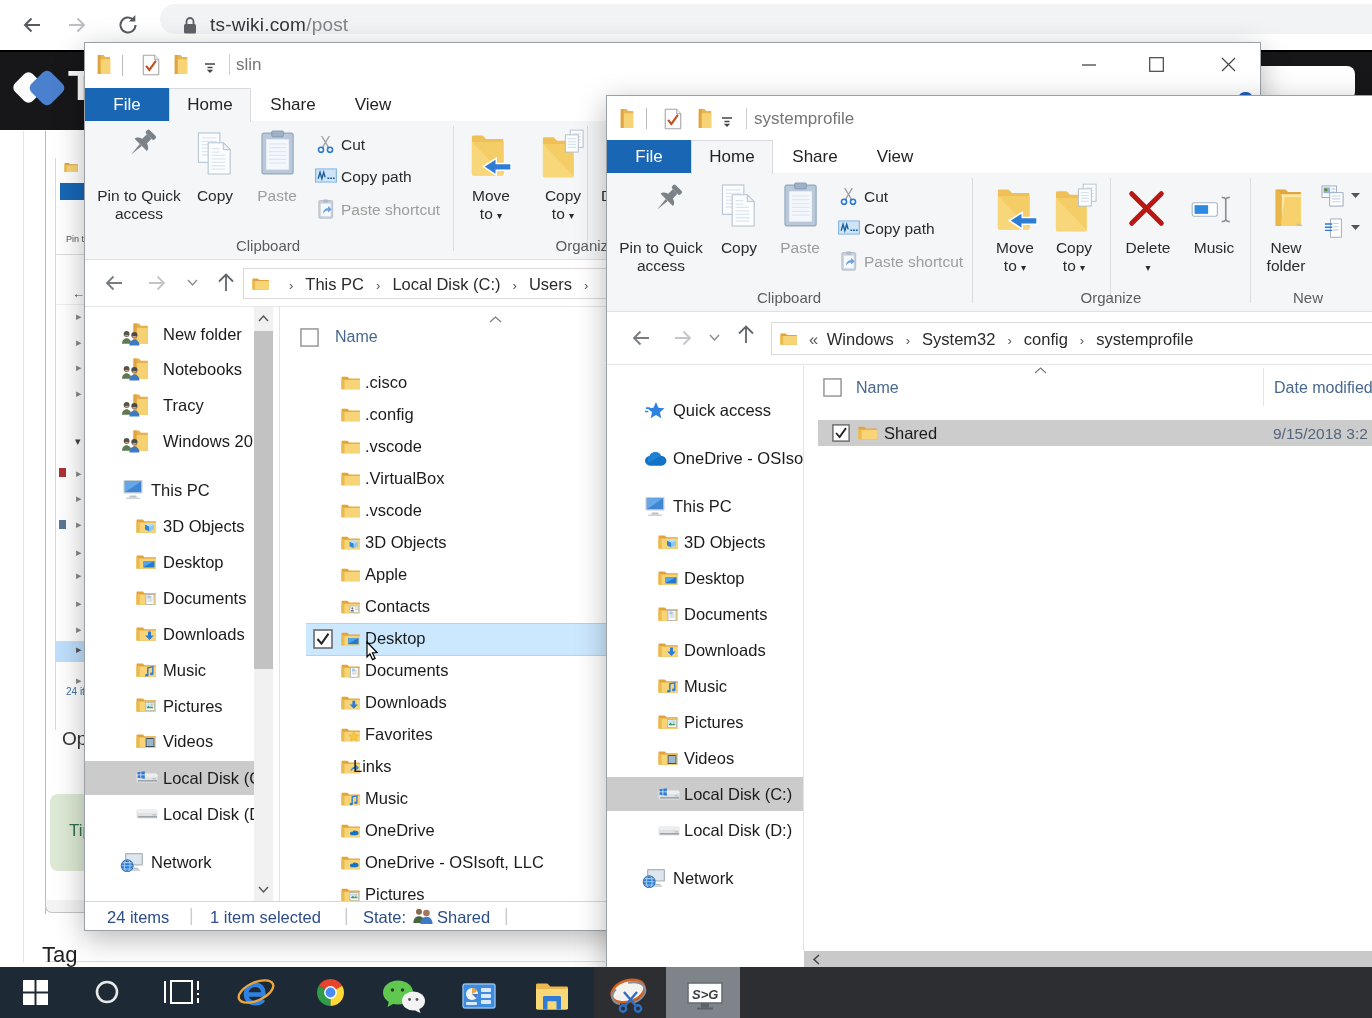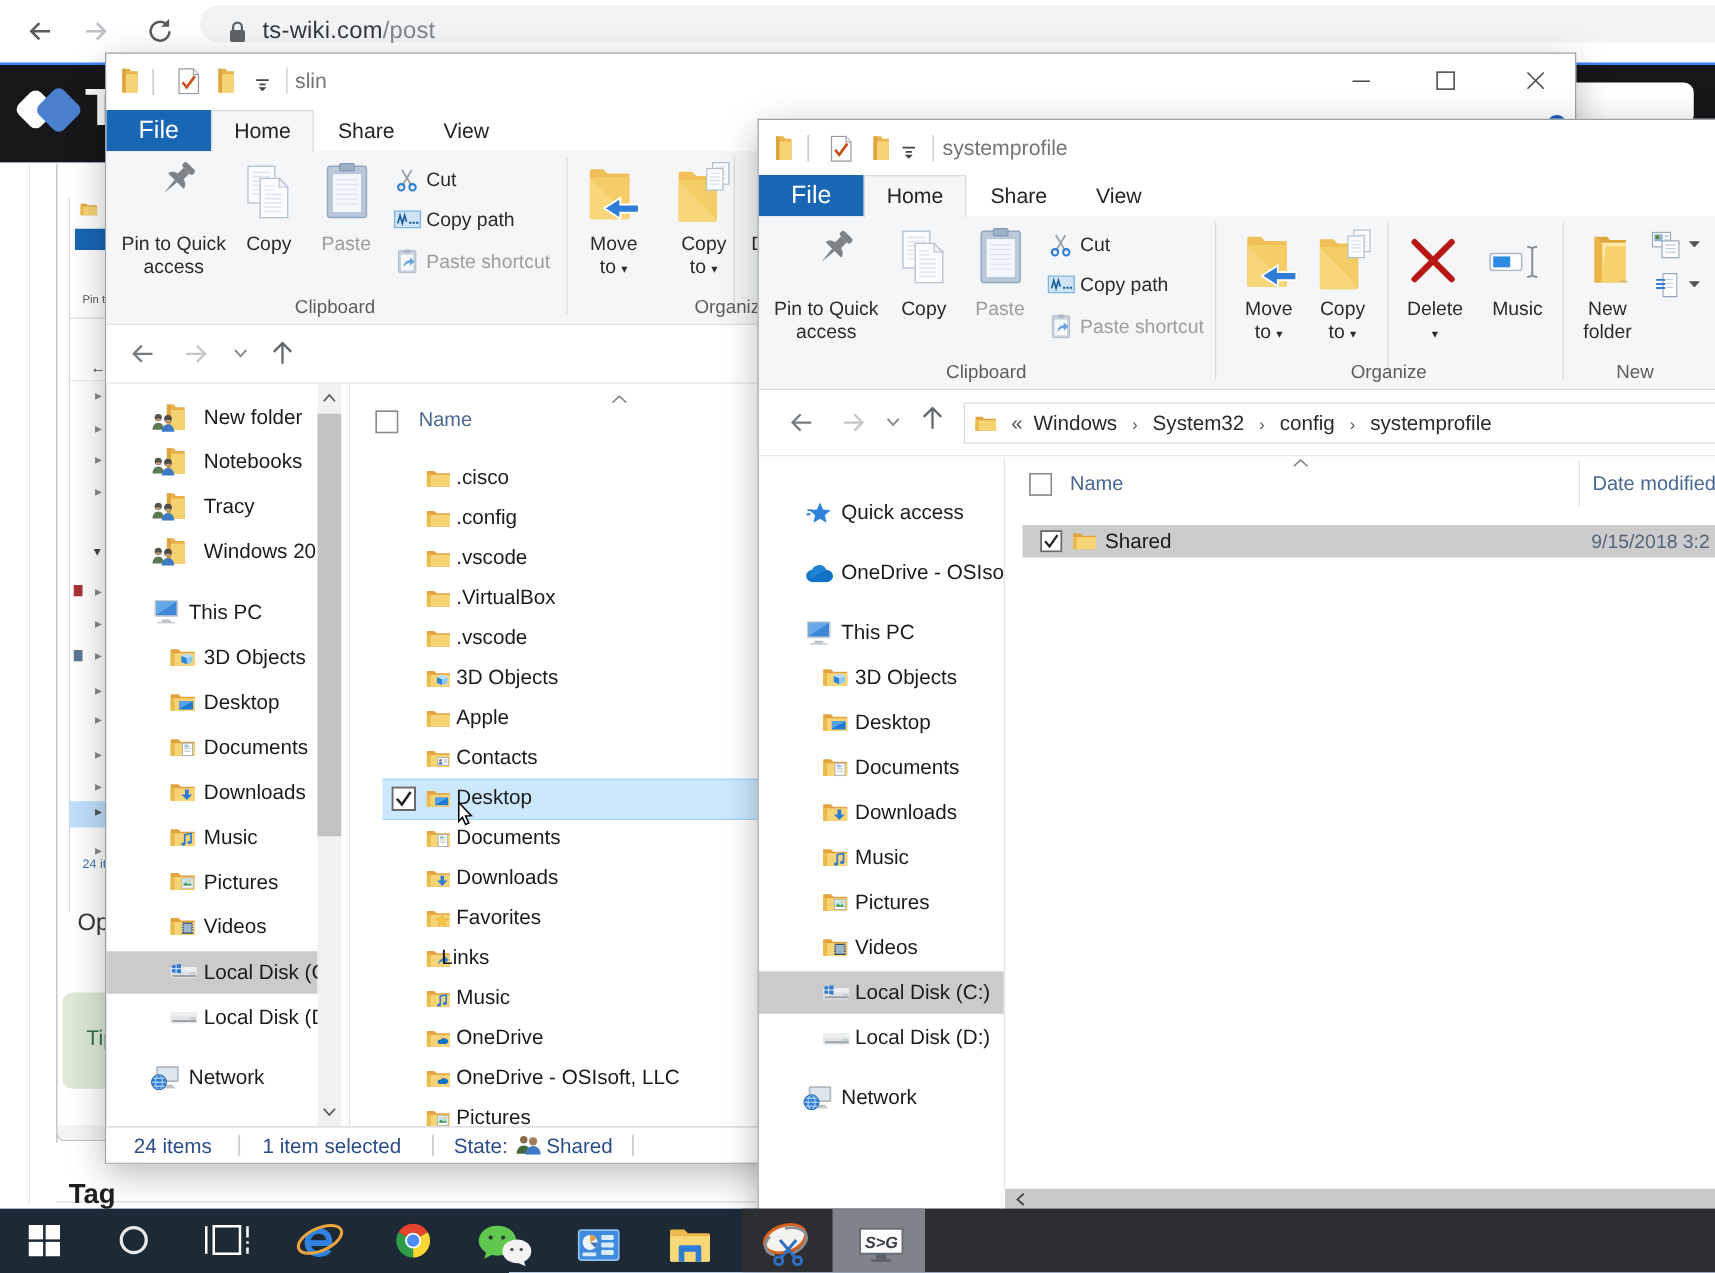--- a/index.html
+++ b/index.html
@@ -1,32 +1,32 @@
 <!DOCTYPE html>
 <html><head>
 <meta charset="utf-8">
 <style>
 *{margin:0;padding:0;box-sizing:border-box}
 html,body{width:1372px;height:1018px;overflow:hidden}
 body{font-family:"Liberation Sans",sans-serif;background:#fff;position:relative}
 .ab{position:absolute}
 svg.i{position:absolute;overflow:visible}
-#screen{position:absolute;left:0;top:0;width:1372px;height:1018px;overflow:hidden;background:#3b82f6}
+#screen{position:absolute;left:0;top:0;width:1372px;height:1018px;overflow:hidden;background:#000000}
 
 #bbar{left:0;top:0;width:1372px;height:50px;background:#fff;z-index:0}
 #url{left:210px;top:14px;font-size:19px;color:#34373c;letter-spacing:.2px}
 
 #phead{left:0;top:52px;width:1372px;height:78px;background:#171719;z-index:0}
 .dia{position:absolute;border-radius:6px}
 
 .win{position:absolute;background:#fff;border:1px solid #9aa0a6;box-shadow:0 8px 28px rgba(0,0,0,.28)}
 #w1{z-index:2}
 #w2{z-index:3}
 .tabs{position:absolute;left:0;width:100%;height:33px;background:#fff}
-.ftab{position:absolute;left:0;top:0;width:84px;height:33px;background:#1866b4;color:#fff;font-size:20px;text-align:center;line-height:33px}
+.ftab{position:absolute;left:0;top:0;width:84px;height:33px;background:#1866b4;color:#fff;font-size:17px;text-align:center;line-height:33px}
 .tabsel{position:absolute;top:0;height:34px;background:#f5f6f7;border:1px solid #d9d9de;border-bottom:none;z-index:2}
 .tabtx{position:absolute;top:0;height:33px;line-height:33px;font-size:17px;color:#242424;text-align:center;width:80px}
 .ribbon{position:absolute;left:0;width:100%;background:#f5f6f7;border-bottom:1px solid #e0e0e3}
 .rlab{position:absolute;font-size:15.5px;color:#2b2b2b;text-align:center;white-space:nowrap}
 .rlab.dis{color:#9d9d9d}
 .glab{position:absolute;font-size:15px;color:#5d5d5d;text-align:center;white-space:nowrap}
 .gsep{position:absolute;width:1px;background:#dcdcdf}
 .tbar{position:absolute;left:0;width:100%;background:#fff;border-bottom:1px solid #e6e6e9}
 .abox{position:absolute;background:#fff;border:1px solid #d9d9d9;overflow:hidden}
 .crumb{font-size:16.5px;color:#2a2a2a;white-space:nowrap}
@@ -328,21 +328,21 @@
     <span class="ab" style="left:76px;top:513px;color:#555">▸</span>
     <span class="ab" style="left:76px;top:544px">▸</span>
     <div class="ab" style="left:59px;top:338px;width:7px;height:9px;background:#a33"></div>
     <div class="ab" style="left:59px;top:390px;width:7px;height:9px;background:#357;opacity:.8"></div>
   </div>
   <div class="ab" style="left:66px;top:556px;font-size:10px;color:#3b6ea5">24 it</div>
   <div class="ab" style="left:62px;top:598px;font-size:19px;color:#333">Options</div>
   <div class="ab" style="left:50px;top:664px;width:120px;height:77px;background:#dde9d4;border-radius:8px"></div>
   <div class="ab" style="left:69px;top:691px;font-size:17px;color:#2f6e52">Tip</div>
   <div class="ab" style="left:45px;top:831px;width:560px;height:1px;background:#dcdcdc"></div>
-  <div class="ab" style="left:55px;top:812px;font-size:22px;font-weight:bold;color:#1f1f1f">Tag</div>
+  <div class="ab" style="left:42px;top:812px;font-size:22px;font-weight:normal;color:#1f1f1f">Tag</div>
 </div>
 
 <div class="win" id="w1" style="left:84px;top:42px;width:1177px;height:889px;overflow:hidden">
 
   <svg class="i" style="left:11px;top:11px" width="16" height="21" viewBox="0 0 16 22">
         <use href="#fot"></use>
       </svg>
   <div class="ab" style="left:37px;top:12px;width:1px;height:21px;background:#bbb"></div>
   <svg class="i" style="left:57px;top:11px" width="18" height="22" viewBox="0 0 22 26">
         <use href="#cdoc"></use>
@@ -419,20 +419,26 @@
         </svg>
     <svg class="i" style="left:62px;top:13px" width="20" height="20" viewBox="0 0 20 20">
           <path d="M2 10h15M10.5 3.5L17 10l-6.5 6.5" stroke="#c3c6c9" stroke-width="1.8" fill="none"></path>
         </svg>
     <svg class="i" style="left:102px;top:19px" width="11" height="7" viewBox="0 0 11 7">
           <path d="M1 1l4.5 5L10 1" stroke="#8a8f93" stroke-width="1.5" fill="none"></path>
         </svg>
     <svg class="i" style="left:131px;top:12px" width="20" height="21" viewBox="0 0 20 21">
           <path d="M10 19V3M3 9.5L10 2.5l7 7" stroke="#61666a" stroke-width="1.8" fill="none"></path>
         </svg>
+    <div class="abox" style="left:158px;top:8px;width:380px;height:31px">
+      <svg class="i" style="left:8px;top:8px" width="17" height="14" viewBox="0 0 20 16">
+            <use href="#fo"></use>
+          </svg>
+      <div class="ab crumb" style="left:33px;top:6px"><span class="csep">›</span>This PC<span class="csep">›</span>Local Disk (C:)<span class="csep">›</span>Users<span class="csep">›</span></div>
+    </div>
   </div>
 
   <div class="nav" id="w1nav" style="left:0;top:264px;width:194px;height:594px">
     <svg class="i" style="left:36px;top:15px" width="27" height="24" viewBox="0 0 27 24">
           <use href="#fu"></use>
         </svg>
         <div class="nitem" style="left:78px;top:18px">New folder</div>
     <svg class="i" style="left:36px;top:50px" width="27" height="24" viewBox="0 0 27 24">
           <use href="#fu"></use>
         </svg>

